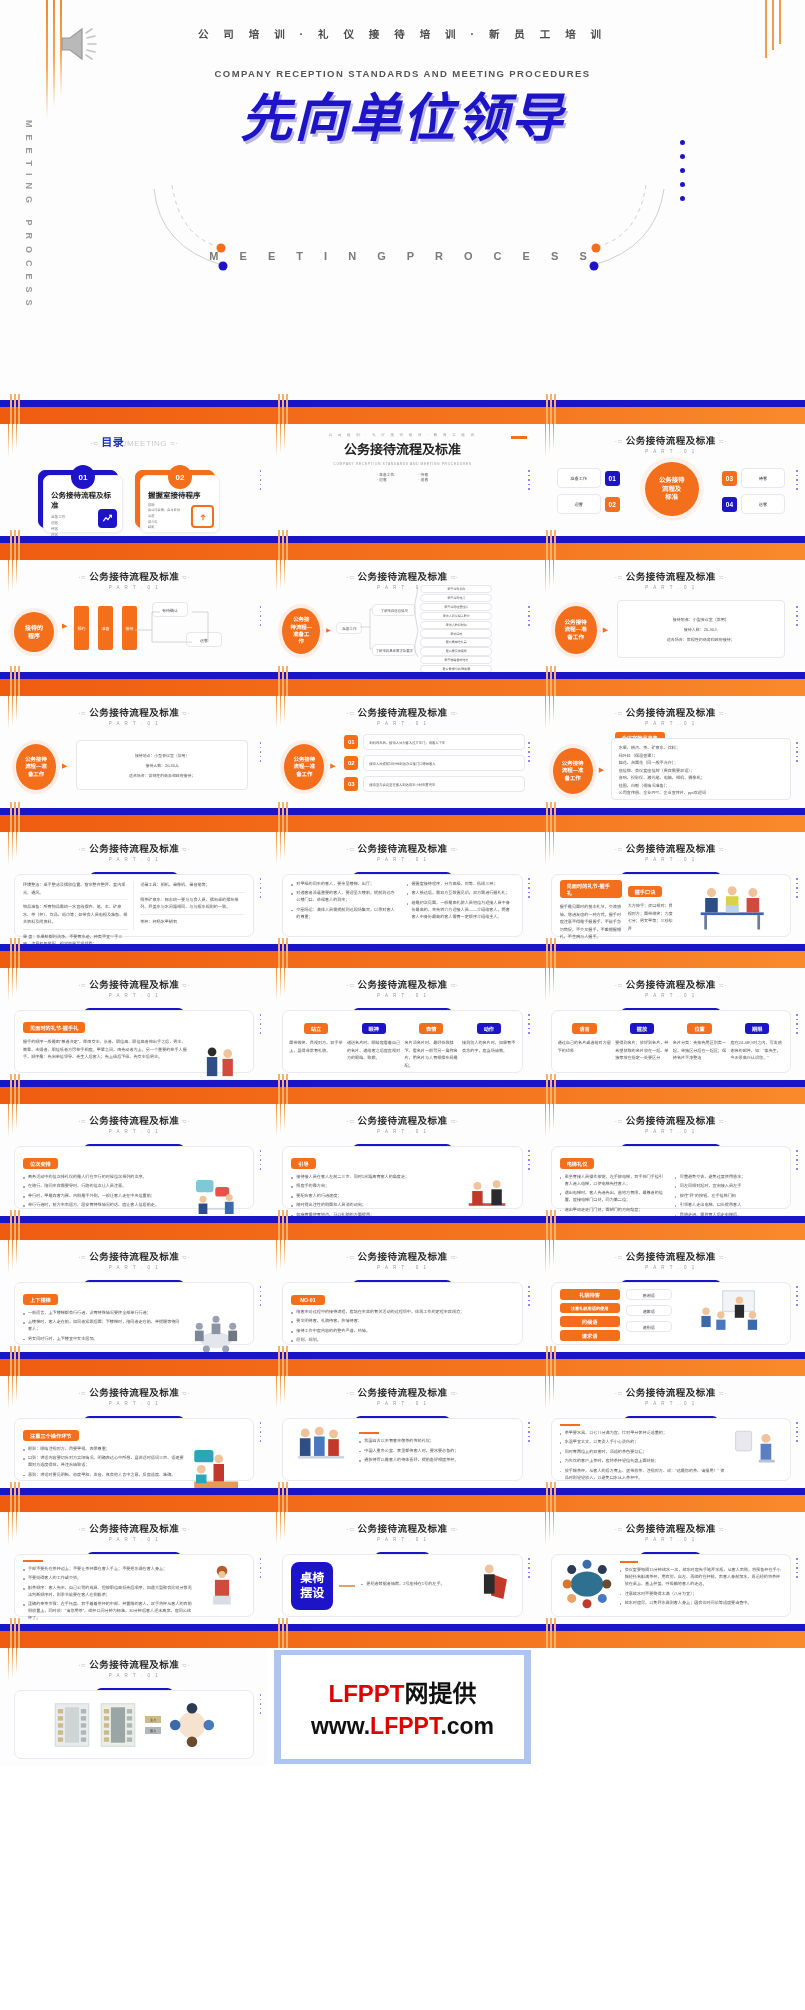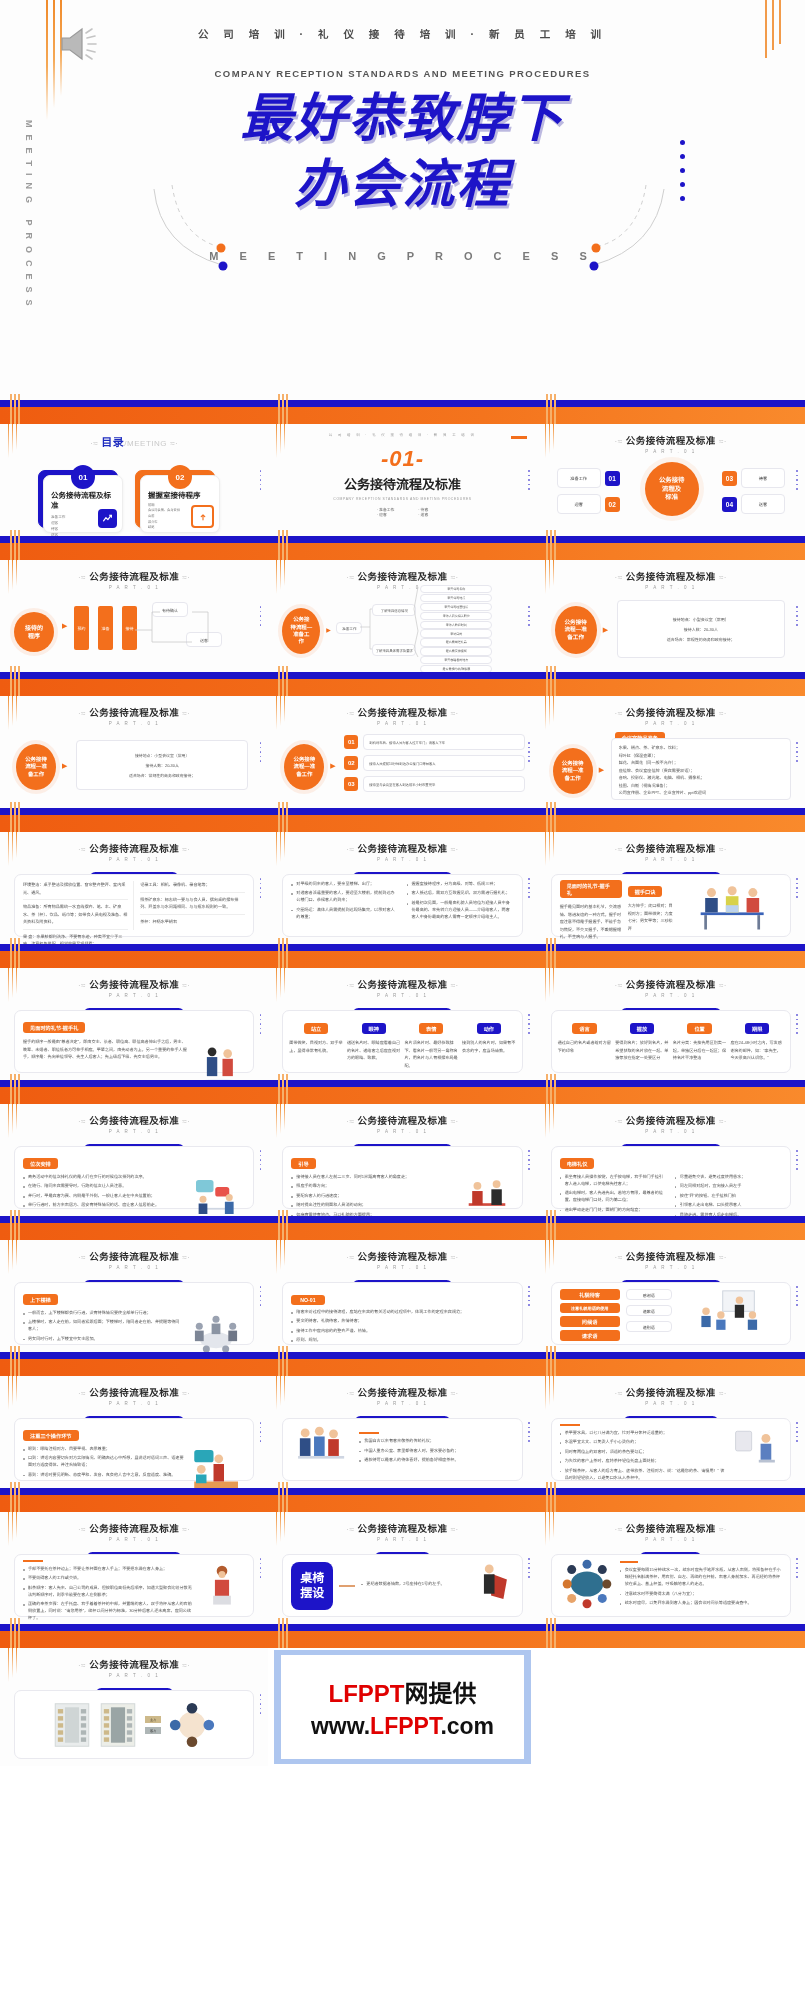--- a/index.html
+++ b/index.html
@@ -156,22 +156,21 @@
         <i></i>
         <i></i>
     </div>
 
     <div class="kicker">公 司 培 训 · 礼 仪 接 待 培 训 · 新 员 工 培 训</div>
     <div class="subkicker">COMPANY RECEPTION STANDARDS AND MEETING PROCEDURES</div>
 
     <div class="vert-label">MEETING PROCESS</div>
 
     <div class="hero-title">
-      <span class="l1">最好恭致脖下</span>
-      <span class="l2">办会流程</span>
+      <span class="l1">先向单位领导</span>
     </div>
 
     <svg style="position:absolute;left:150px;top:185px;" width="100" height="95">
       <path d="M4 4 Q 10 62 72 80" fill="none" stroke="#cfcfcf" stroke-width="1"></path>
       <path d="M22 0 Q 30 52 70 62" fill="none" stroke="#cfcfcf" stroke-width="1" stroke-dasharray="4 4"></path>
       <circle cx="71" cy="63" r="4.5" fill="#f36f1c"></circle>
       <circle cx="73" cy="81" r="4.5" fill="#1d14c8"></circle>
     </svg>
     <svg style="position:absolute;left:560px;top:185px;" width="110" height="95">
       <path d="M104 4 Q 96 62 34 80" fill="none" stroke="#cfcfcf" stroke-width="1"></path>
@@ -262,21 +261,20 @@
     </div>
 
     <div class="cell">
       <div class="slide">
         <div class="lines">
             <i></i>
             <i></i>
             <i></i>
           </div>
         <div style="text-align:center;padding-top:8px;font-size:3.4px;letter-spacing:2.4px;color:#8c8c8c;">公 司 培 训 · 礼 仪 接 待 培 训 · 新 员 工 培 训</div>
-        <div style="text-align:center;margin-top:9px;font-size:22px;font-weight:900;color:#f36f1c;font-style:italic;letter-spacing:1px;">-01-</div>
         <div style="text-align:center;margin-top:2px;font-size:13px;font-weight:800;color:#232323;">公务接待流程及标准</div>
         <div style="text-align:center;margin-top:4px;font-size:3.4px;letter-spacing:.6px;color:#9a9a9a;">COMPANY RECEPTION STANDARDS AND MEETING PROCEDURES</div>
         <div style="display:flex;justify-content:center;gap:24px;margin-top:6px;font-size:3.8px;color:#666;">
           <div>· 准备工作<br>· 迎客</div>
             <div>· 待客<br>· 送客</div>
         </div>
         <div class="s-dots">
             <span></span>
             <span></span>
             <span></span>

